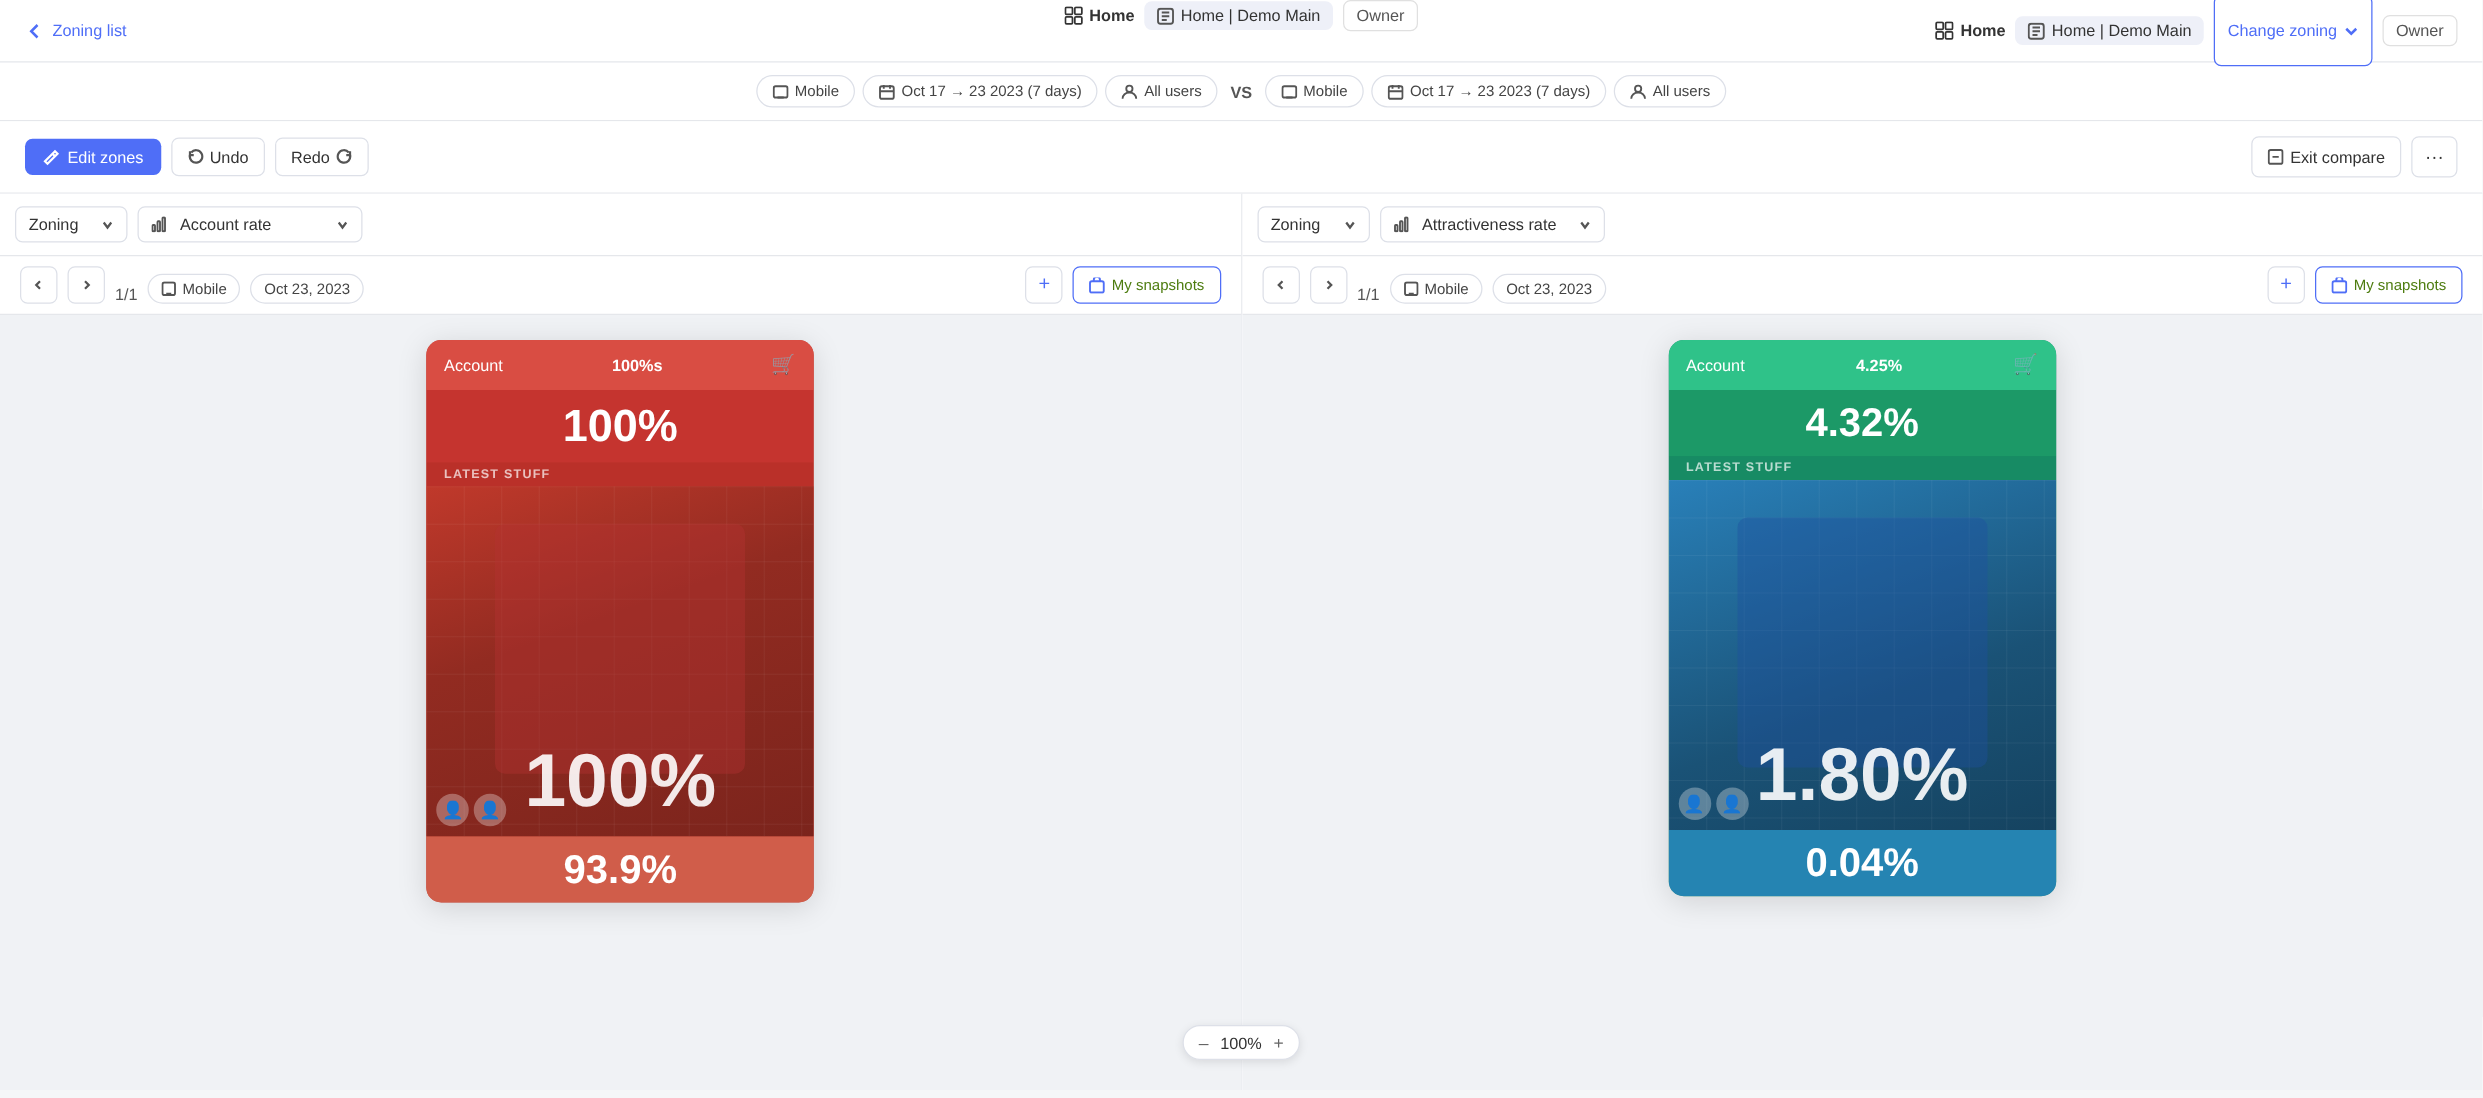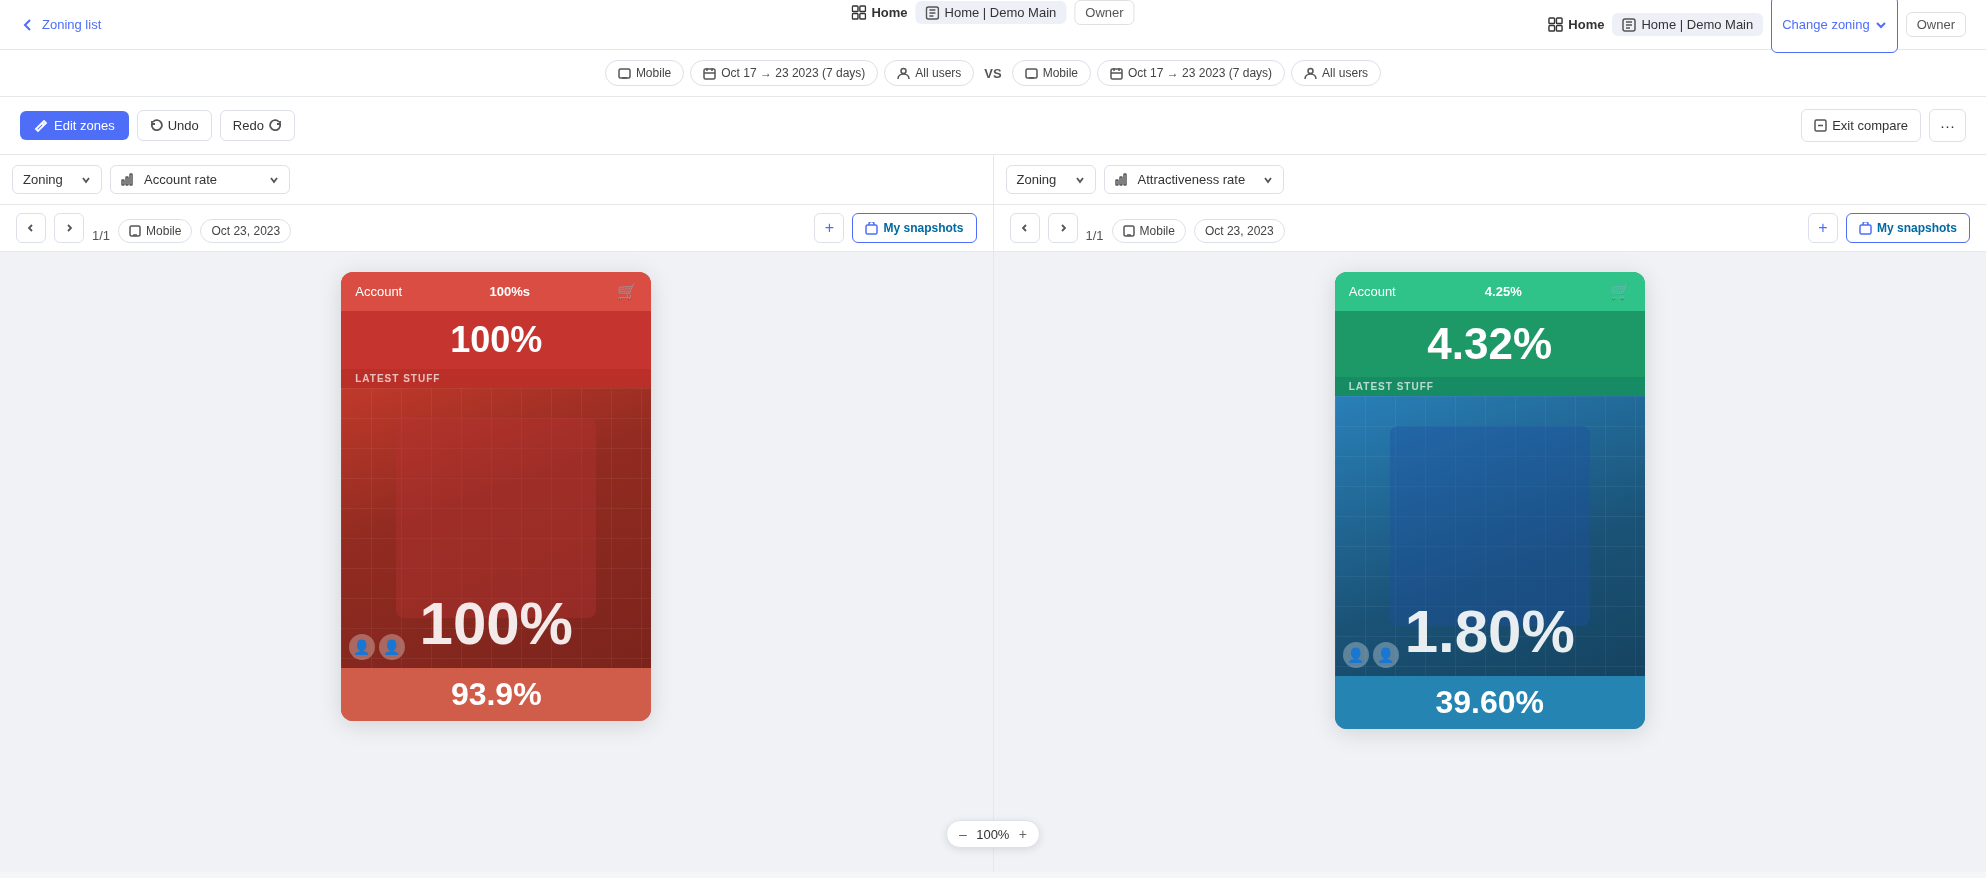--- a/index.html
+++ b/index.html
@@ -153,22 +153,22 @@
     }
     .panel-toolbar-right { margin-left: auto; display: flex; gap: 8px; }
     .btn-plus {
       background: #fff; border: 1.5px solid #dde0e8; border-radius: 6px;
       width: 30px; height: 30px; display: flex; align-items: center; justify-content: center;
       cursor: pointer; font-size: 16px; color: #4f6ef7;
     }
     .btn-snapshots {
       display: flex; align-items: center; gap: 5px;
       background: #fff; border: 1.5px solid #4f6ef7; border-radius: 6px;
-      padding: 5px 12px; font-size: 12px; color: #0369a1;
-      cursor: pointer; font-weight: 700;
+      padding: 5px 12px; font-size: 12px; color: #4d7c0f;
+      cursor: pointer; font-weight: 400;
     }
 
     
     .panel-content {
       flex: 1;
       overflow: hidden;
       position: relative;
       background: #f0f2f5;
       display: flex;
       align-items: flex-start;
@@ -228,21 +228,21 @@
     .zone-header-right {
       background: rgba(50, 200, 140, 0.9);
       padding: 10px 14px;
       display: flex; align-items: center; justify-content: space-between;
     }
     .zone-header-right .zone-name { font-size: 13px; color: #fff; font-weight: 500; }
     .zone-header-right .zone-pct-small { font-size: 13px; color: #fff; font-weight: 600; }
     .zone-big-pct-right {
       background: rgba(30,160,100,0.7);
       text-align: center; padding: 8px 0;
-      font-size: 44px; font-weight: 700; color: #fff;
+      font-size: 32px; font-weight: 700; color: #fff;
     }
     .zone-latest-right {
       background: rgba(20,140,90,0.5);
       padding: 4px 14px;
       font-size: 10px; font-weight: 700; letter-spacing: 1px;
       color: rgba(255,255,255,0.7);
     }
     .zone-image-right {
       width: 100%; height: 280px;
       background: linear-gradient(160deg, #2980b9 0%, #1a5276 60%, #154360 100%);
@@ -601,21 +601,21 @@
         <div class="zone-latest-right">LATEST STUFF</div>
         <div class="zone-image-right">
           <div class="grid-overlay"></div>
           <div style="position:absolute;top:30px;left:50%;transform:translateX(-50%);width:200px;height:200px;background:rgba(30,80,160,0.4);border-radius:8px;"></div>
           <div class="overlay-text-right">1.80%</div>
           <div class="person-icons">
             <div class="person-icon">👤</div>
             <div class="person-icon">👤</div>
           </div>
         </div>
-        <div class="zone-bottom-right">39.60%</div>
+        <div class="zone-bottom-right">0.04%</div>
       </div>
 
     </div>
   </div>
 </div>
 
 <div class="zoom-control" style="position:fixed;bottom:30px;left:50%;transform:translateX(-50%);">
   <span class="zoom-icon">–</span>
   <span class="zoom-value">100%</span>
   <span class="zoom-icon">+</span>

